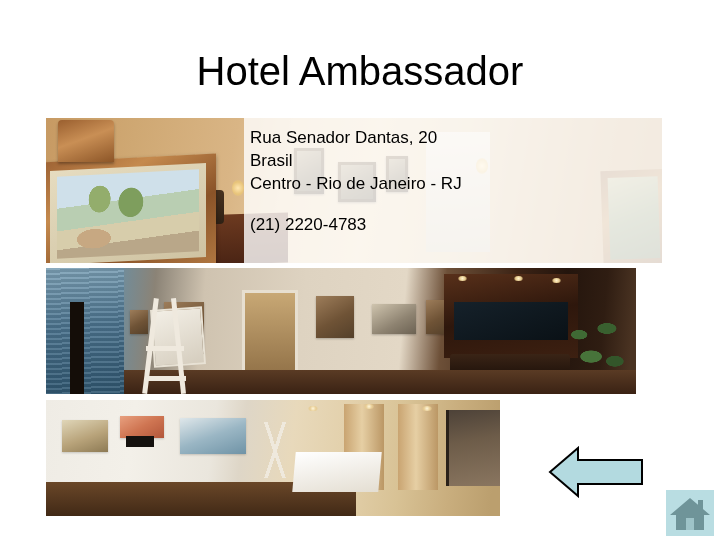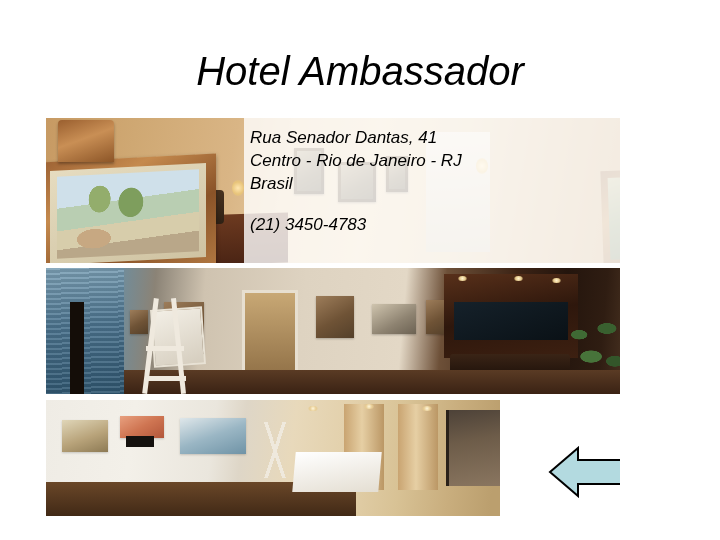--- a/index.html
+++ b/index.html
@@ -5,25 +5,24 @@
   html, body {
     margin: 0;
     padding: 0;
     background: #ffffff;
   }
   body {
     font-family: "Liberation Sans", sans-serif;
   }
   #slide {
     position: relative;
-    width: 620px;
+    width: 720px;
     height: 540px;
     background: #ffffff;
     overflow: hidden;
-    font-style: italic;
   }
 
   
   #slide-title {
     position: absolute;
     left: 0;
     top: 48px;
     width: 720px;
     text-align: center;
     font-size: 40px;
@@ -318,25 +317,25 @@
       <div class="tp-lamp" style="left:430px;top:40px;"></div>
       <div class="tp-bigframe"></div>
       <div class="tp-woodbox"></div>
       <div class="tp-rightframe"></div>
     </div>
   </div>
 
   <div id="address-overlay"></div>
 
   <div id="address-block">
-    <div class="line">Rua Senador Dantas, 41</div>
+    <div class="line">Rua Senador Dantas, 20</div>
+    <div class="line">Brasil</div>
     <div class="line">Centro - Rio de Janeiro - RJ</div>
-    <div class="line">Brasil</div>
     <div class="gap"></div>
-    <div class="line">(21) 3450-4783</div>
+    <div class="line">(21) 2220-4783</div>
   </div>
 
   <div class="photo-strip" id="photo-strip-mid">
     <div id="photo-mid-inner">
       <div class="mid-bluewall"></div>
       <div class="mid-darkpost"></div>
       <div class="mid-art" style="left:84px;top:42px;width:18px;height:24px;"></div>
       <div class="mid-art" style="left:118px;top:34px;width:40px;height:52px;"></div>
       <div class="mid-door"></div>
       <div class="mid-art" style="left:270px;top:28px;width:38px;height:42px;"></div>

